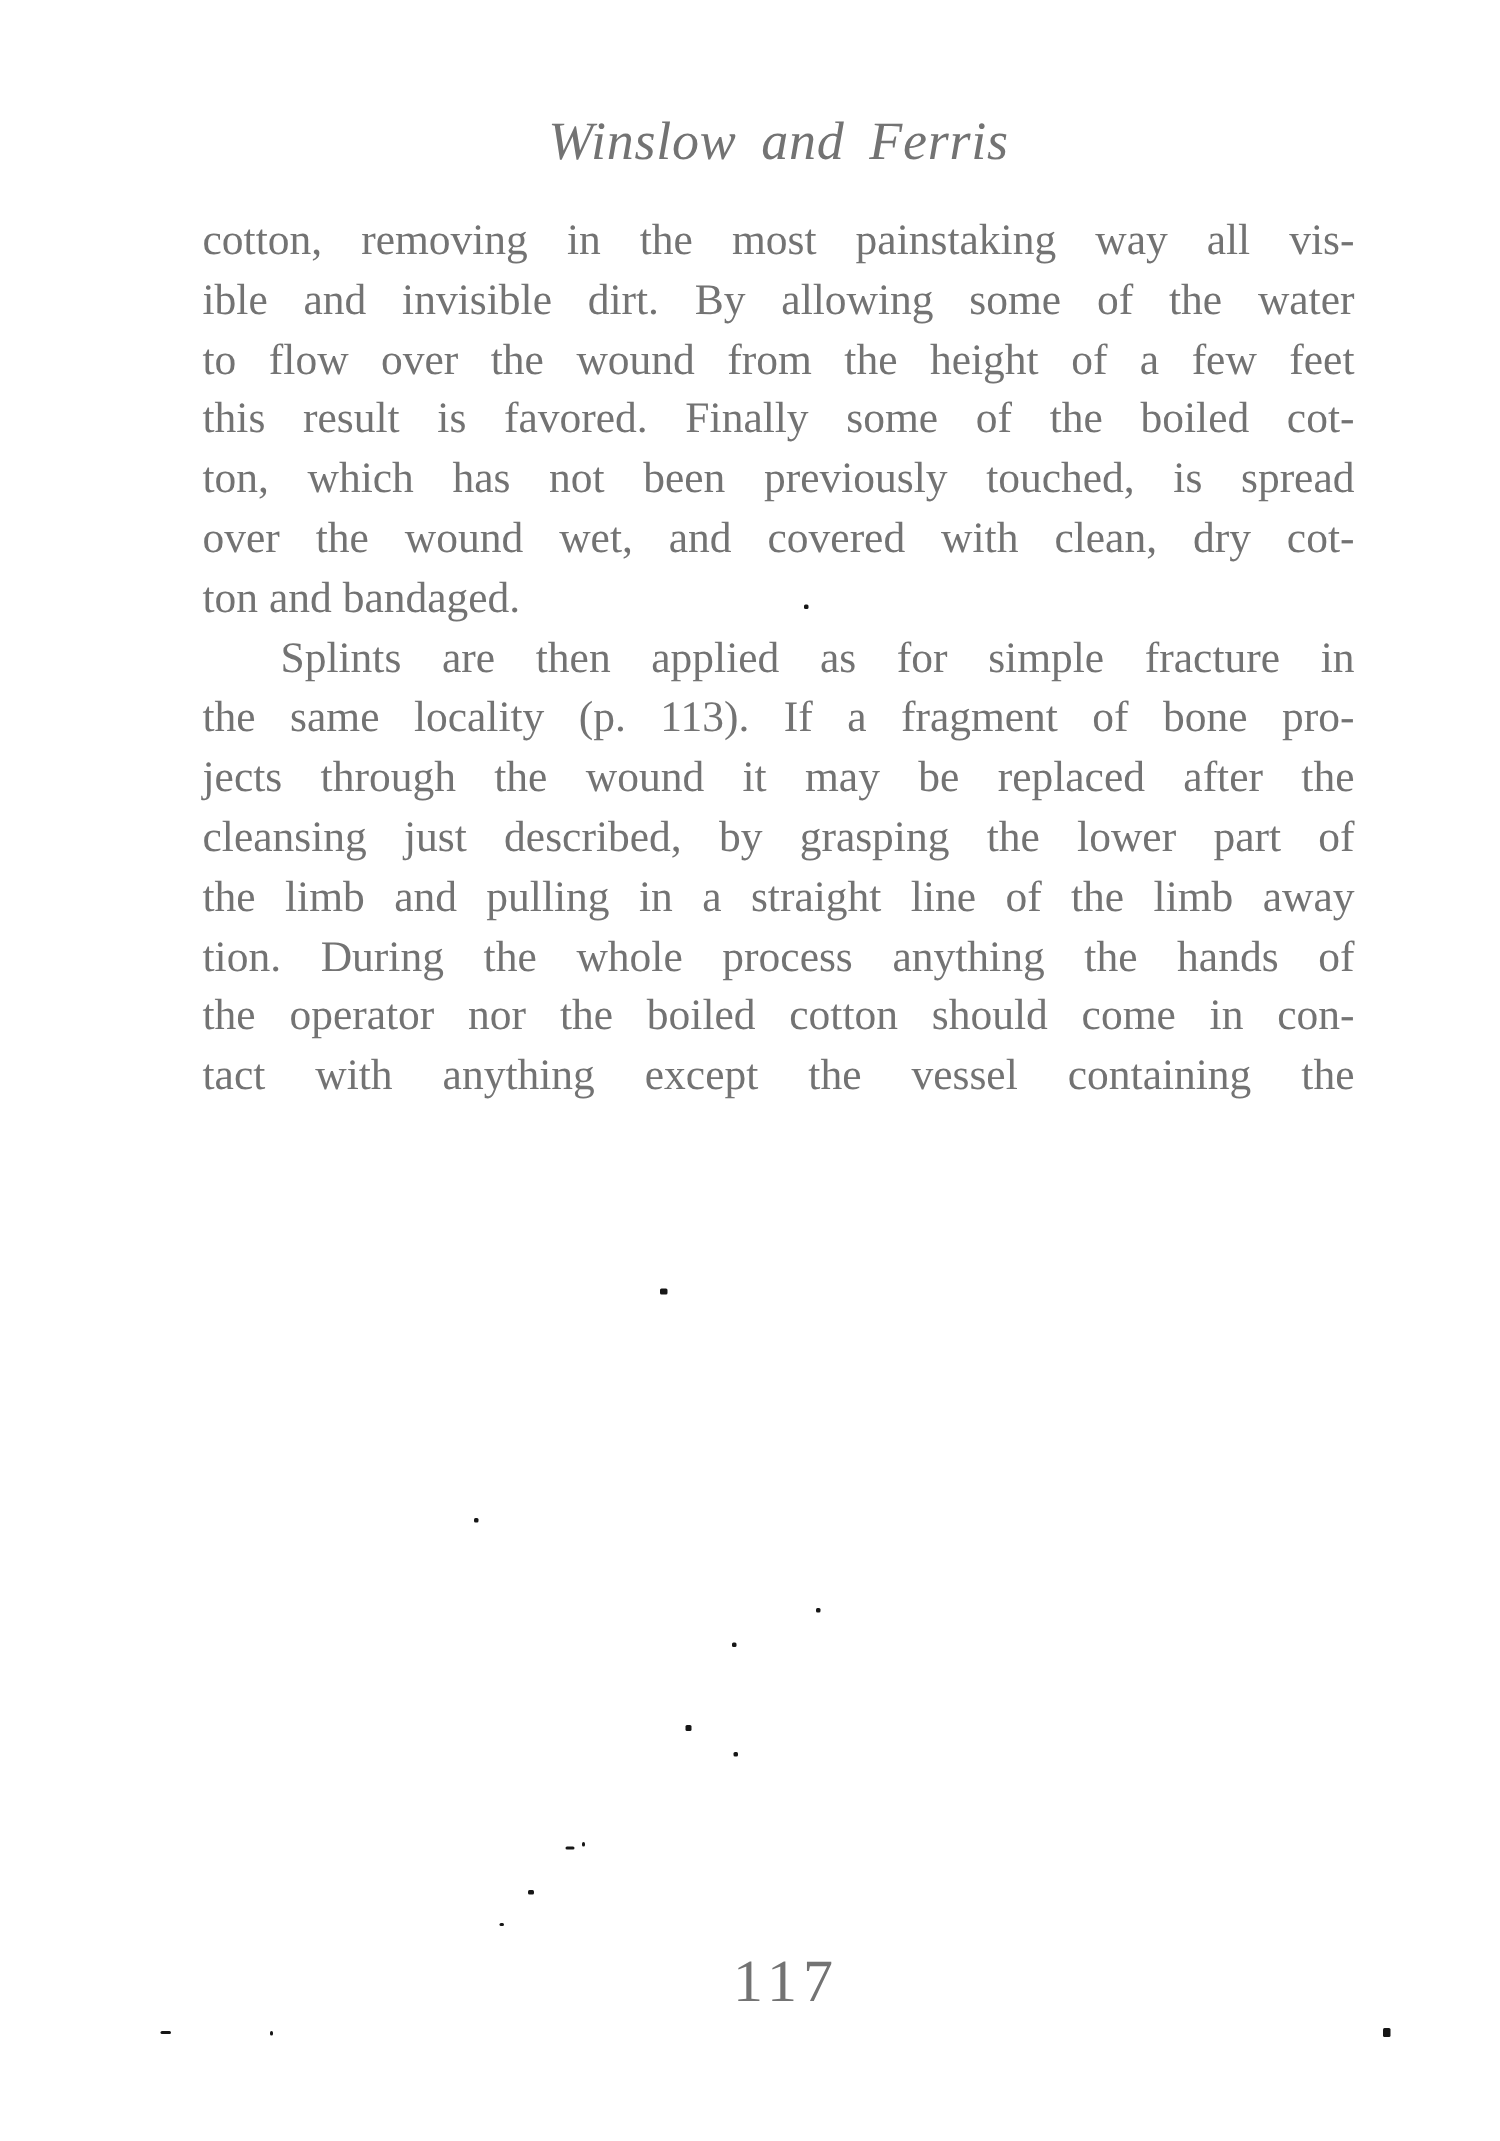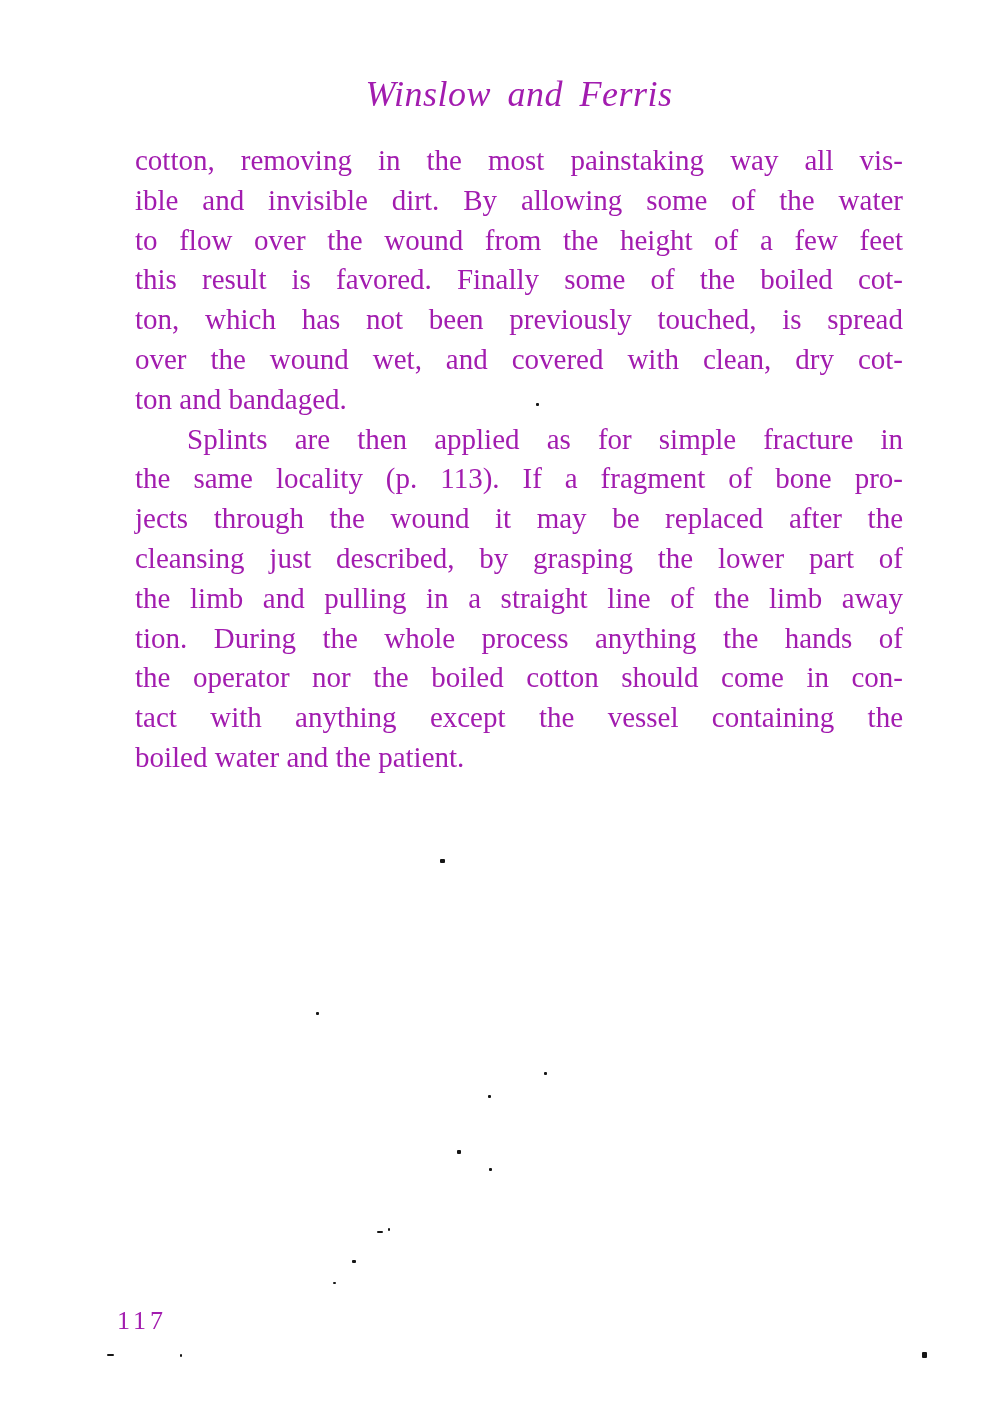--- a/index.html
+++ b/index.html
@@ -46,57 +46,56 @@
     text-align: left;
     -moz-text-align-last: left;
     text-align-last: left;
   }
   .line.indent {
     text-indent: 52px;
   }
   .page-number {
     position: absolute;
     top: 1302px;
-    left: 117px;
+    left: 140px;
     width: 768px;
-    text-align: left;
-    font-size: 26px;
+    text-align: center;
+    font-size: 40px;
     letter-spacing: 4px;
     line-height: 38px;
   }
   .speck {
     position: absolute;
     background: #161616;
     border-radius: 1px;
   }
 </style>
 </head>
 <body>
 
-<div class="page" style="color: #a21caf; background: rgb(255, 255, 255);">
+<div class="page" style="color: #737373; background: rgb(255, 255, 255);">
 
   <div class="running-header">Winslow and Ferris</div>
 
   <div class="page-body">
     <div class="line">cotton, removing in the most painstaking way all vis-</div>
     <div class="line">ible and invisible dirt.  By allowing some of the water</div>
     <div class="line">to flow over the wound from the height of a few feet</div>
     <div class="line">this result is favored.  Finally some of the boiled cot-</div>
     <div class="line">ton, which has not been previously touched, is spread</div>
     <div class="line">over the wound wet, and covered with clean, dry cot-</div>
     <div class="line para-end">ton and bandaged.</div>
     <div class="line indent">Splints are then applied as for simple fracture in</div>
     <div class="line">the same locality (p. 113).  If a fragment of bone pro-</div>
     <div class="line">jects through the wound it may be replaced after the</div>
     <div class="line">cleansing just described, by grasping the lower part of</div>
     <div class="line">the limb and pulling in a straight line of the limb away</div>
     <div class="line">tion.  During the whole process anything the hands of</div>
     <div class="line">the operator nor the boiled cotton should come in con-</div>
     <div class="line">tact with anything except the vessel containing the</div>
-    <div class="line para-end">boiled water and the patient.</div>
   </div>
 
   <div class="page-number">117</div>
 
   <div id="scan-artifacts">
       <div class="speck" style="left: 536px; top: 403px; width: 3px; height: 3px;"></div>
       <div class="speck" style="left: 440px; top: 859px; width: 5px; height: 4px;"></div>
       <div class="speck" style="left: 316px; top: 1012px; width: 3px; height: 3px;"></div>
       <div class="speck" style="left: 544px; top: 1072px; width: 3px; height: 3px;"></div>
       <div class="speck" style="left: 488px; top: 1095px; width: 3px; height: 3px;"></div>

